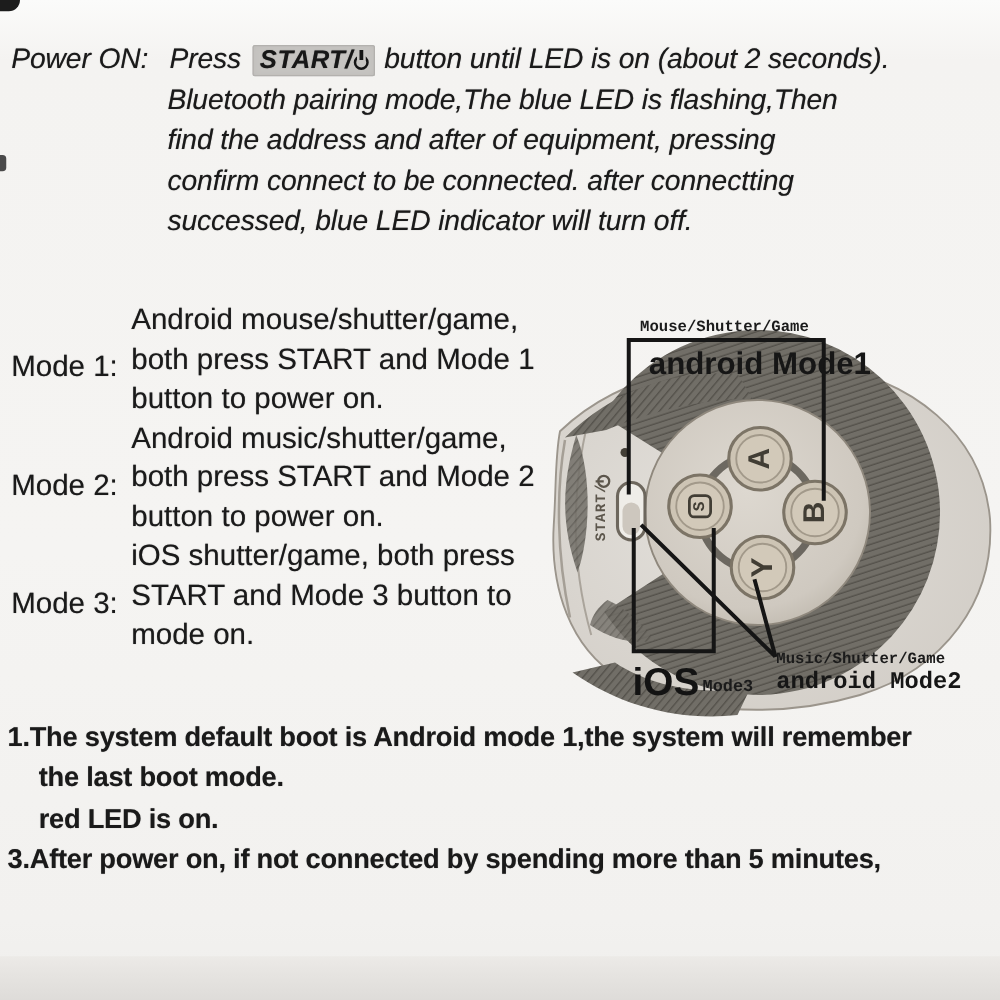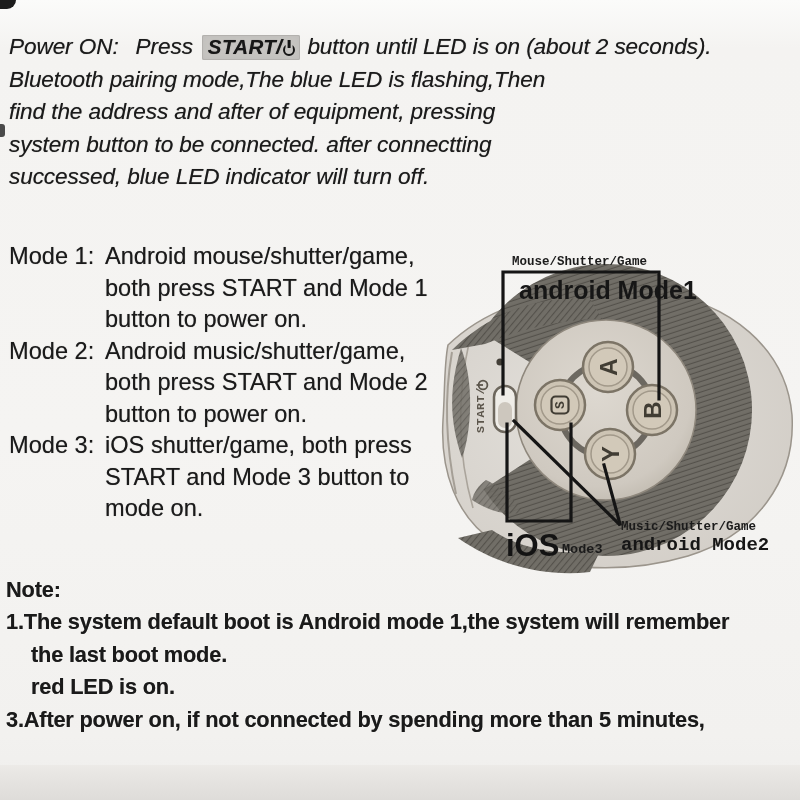--- a/index.html
+++ b/index.html
@@ -32,30 +32,30 @@
     display:inline-block; width:12px; height:12px;
     border:2.6px solid #151515; border-radius:50%;
     position:relative; top:2px; margin-left:1px;
   }
   .pwr::before {
     content:""; position:absolute; left:50%; top:-6px;
     width:2.8px; height:8px; background:#151515;
     transform:translateX(-50%);
     box-shadow:-2px 0 0 0 #c6c4c1, 2px 0 0 0 #c6c4c1;
   }
-  .pair-cont { }
+  .pair-cont { margin-left:125px; }
 
   
   .modes {
     position:absolute; left:9px; top:241px; width:470px;
     font-size:23.6px; line-height:31.5px;
     text-shadow:0 0 0.7px rgba(25,25,25,0.55);
   }
   .mode-row { display:flex; }
-  .mode-label { flex:0 0 96px; }
+  .mode-label { flex:0 0 96px;margin-top:38px; }
   .mode-content { flex:1; }
 
   
   .notes {
     position:absolute; left:6px; top:574px; width:790px;
     font-size:21.8px; line-height:32.4px; font-weight:700; letter-spacing:-0.2px;
     text-shadow:0 0 0.6px rgba(25,25,25,0.5);
   }
   .note-cont { padding-left:25px; }
 
@@ -70,21 +70,21 @@
 </style>
 </head>
 <body>
 
 <div class="topblock">
   <div>
     <span>Power ON:</span><span class="gap1"></span><span>Press</span><span class="badge"><span>START/</span><span class="pwr"></span></span><span>button until LED is on (about 2 seconds).</span>
   </div>
   <div class="pair-cont">Bluetooth pairing mode,The blue LED is flashing,Then</div>
   <div class="pair-cont">find the address and after of equipment, pressing</div>
-  <div class="pair-cont">system button to be connected. after connectting</div>
+  <div class="pair-cont">confirm connect to be connected. after connectting</div>
   <div class="pair-cont">successed, blue LED indicator will turn off.</div>
 </div>
 
 <div class="modes">
   <div class="mode-row">
     <div class="mode-label">Mode 1:</div>
     <div class="mode-content">
       <div>Android mouse/shutter/game,</div>
       <div>both press START and Mode 1</div>
       <div>button to power on.</div>
@@ -102,21 +102,20 @@
     <div class="mode-label">Mode 3:</div>
     <div class="mode-content">
       <div>iOS shutter/game, both press</div>
       <div>START and Mode 3 button to</div>
       <div>mode on.</div>
     </div>
   </div>
 </div>
 
 <div class="notes">
-  <div>Note:</div>
   <div>1.The system default boot is Android mode 1,the system will remember</div>
   <div class="note-cont">the last boot mode.</div>
   <div class="note-cont">red LED is on.</div>
   <div>3.After power on, if not connected by spending more than 5 minutes,</div>
 </div>
 
 <svg class="diagram" viewBox="430 243 370 337" xmlns="http://www.w3.org/2000/svg">
   <defs>
     <pattern id="hatch" patternUnits="userSpaceOnUse" width="5" height="5" patternTransform="rotate(40)">
       <rect width="5" height="5" fill="#716e67"></rect>

